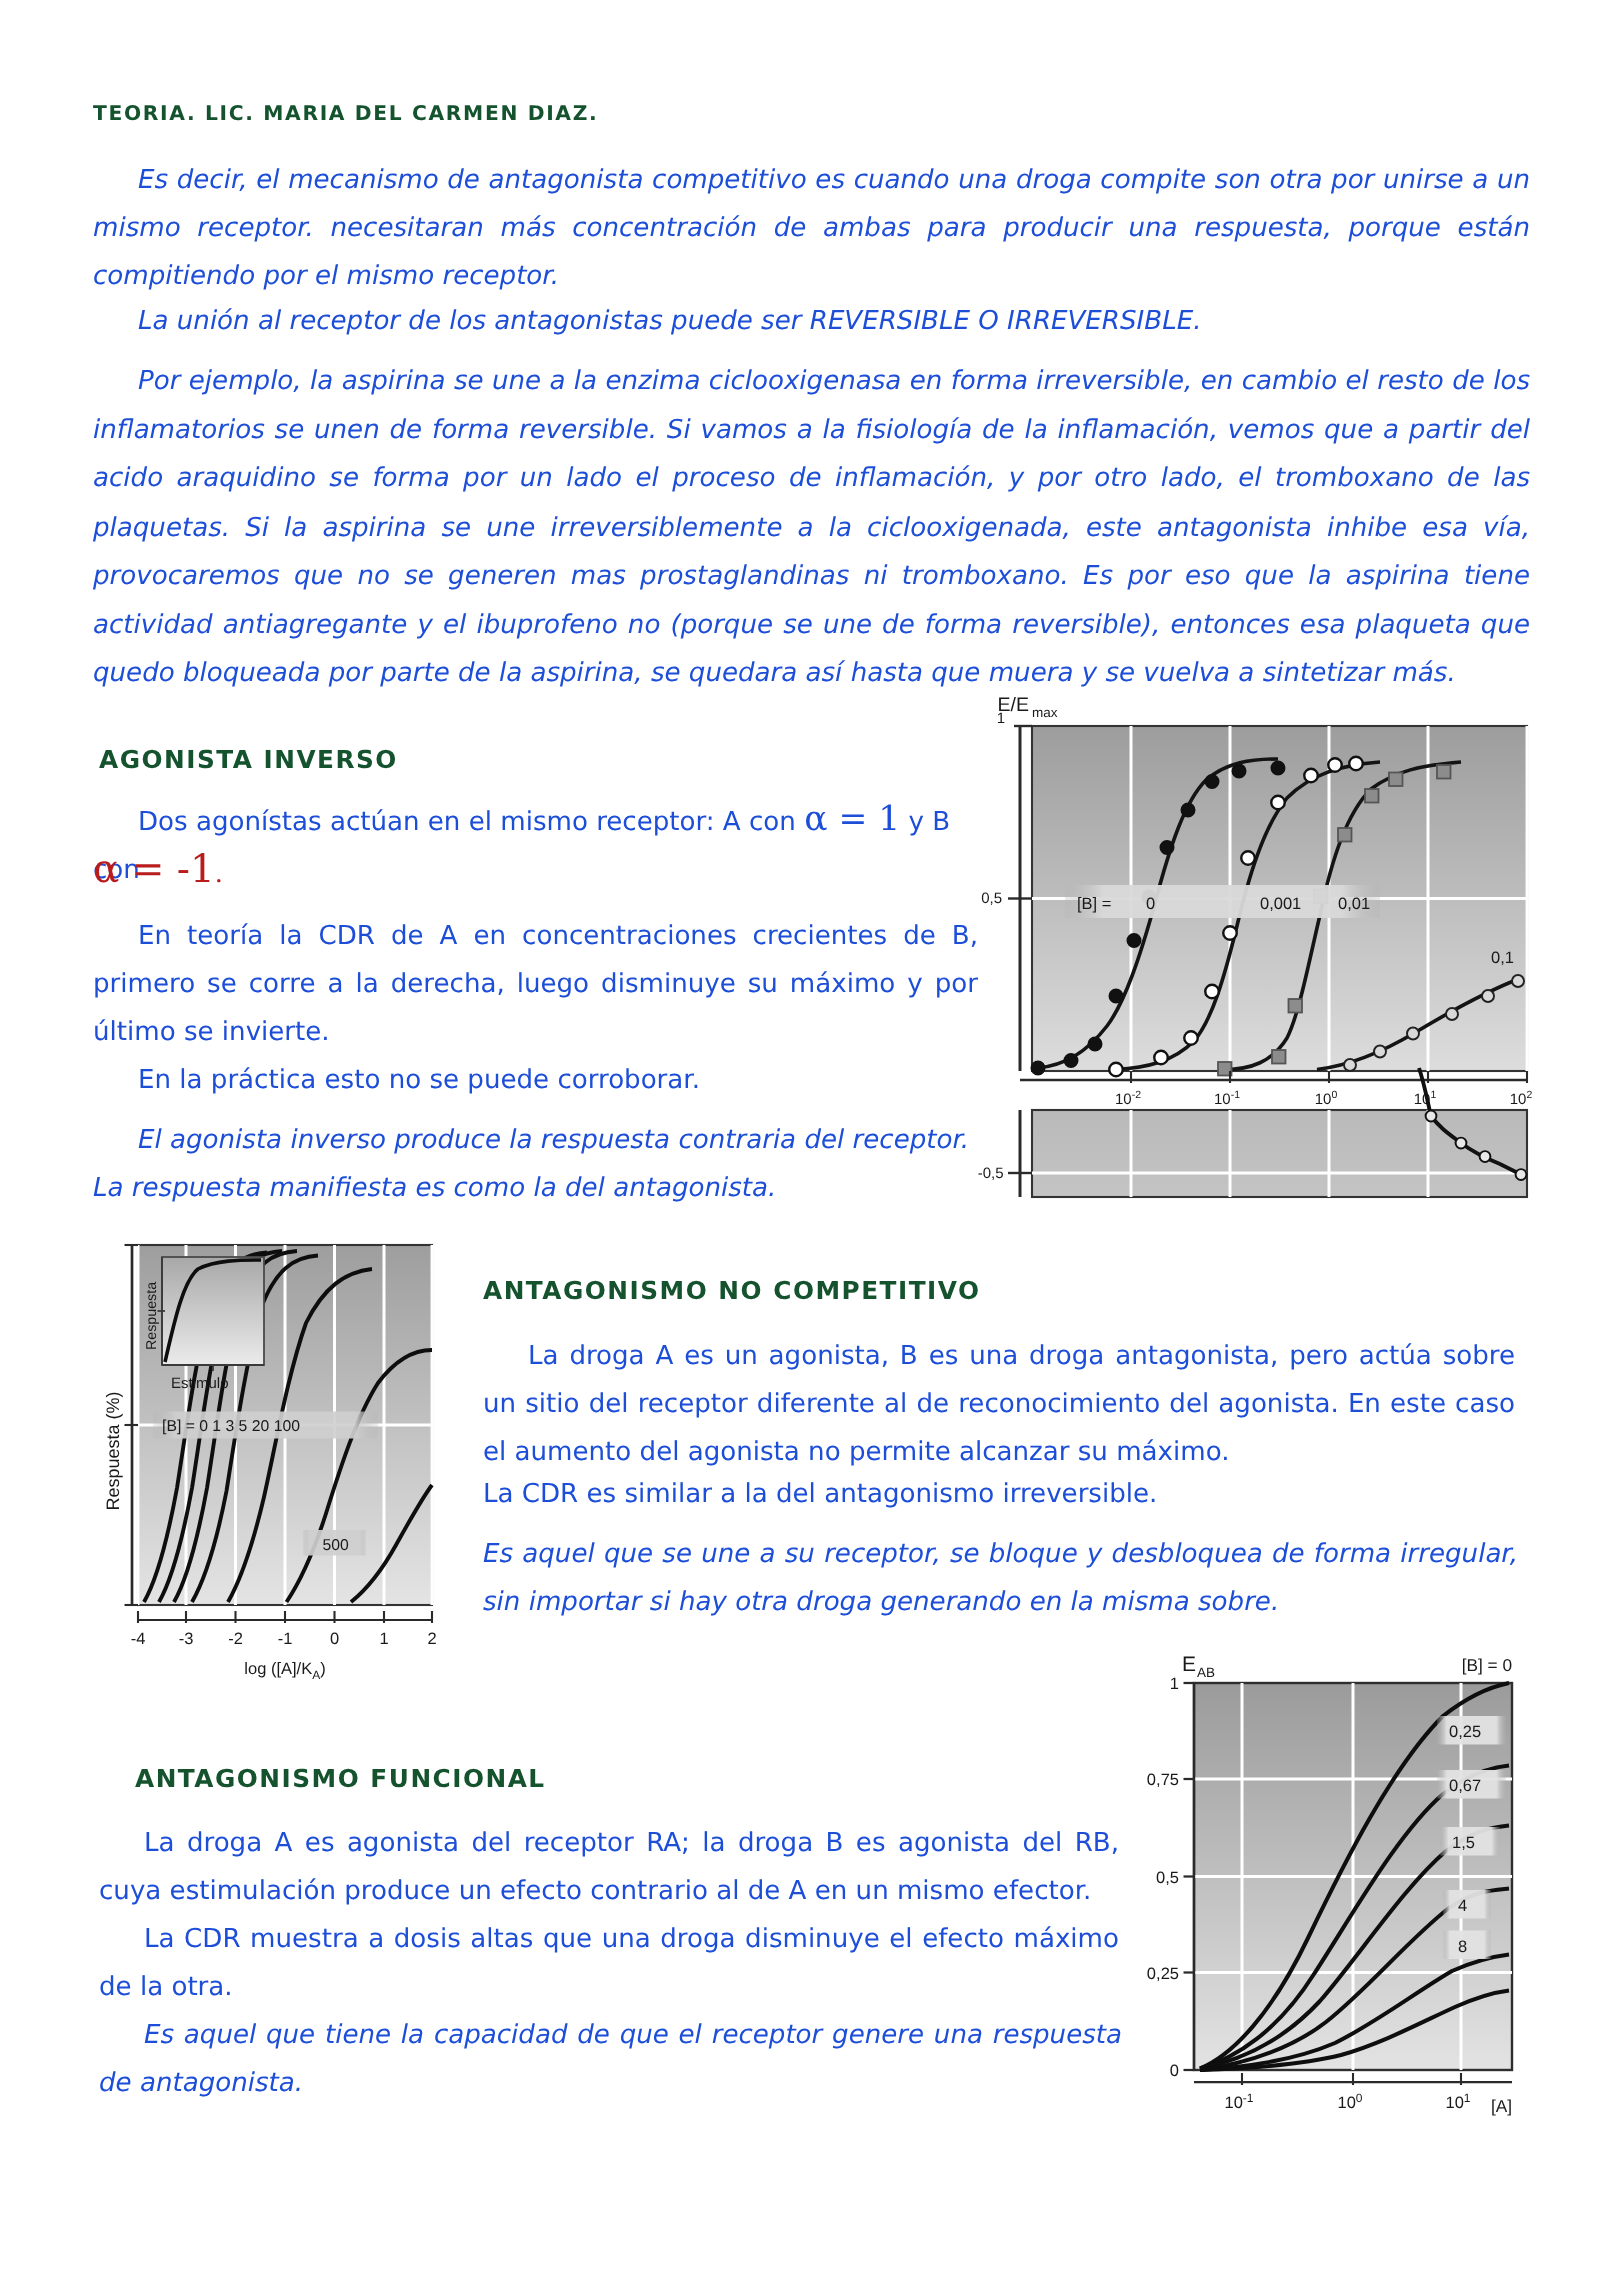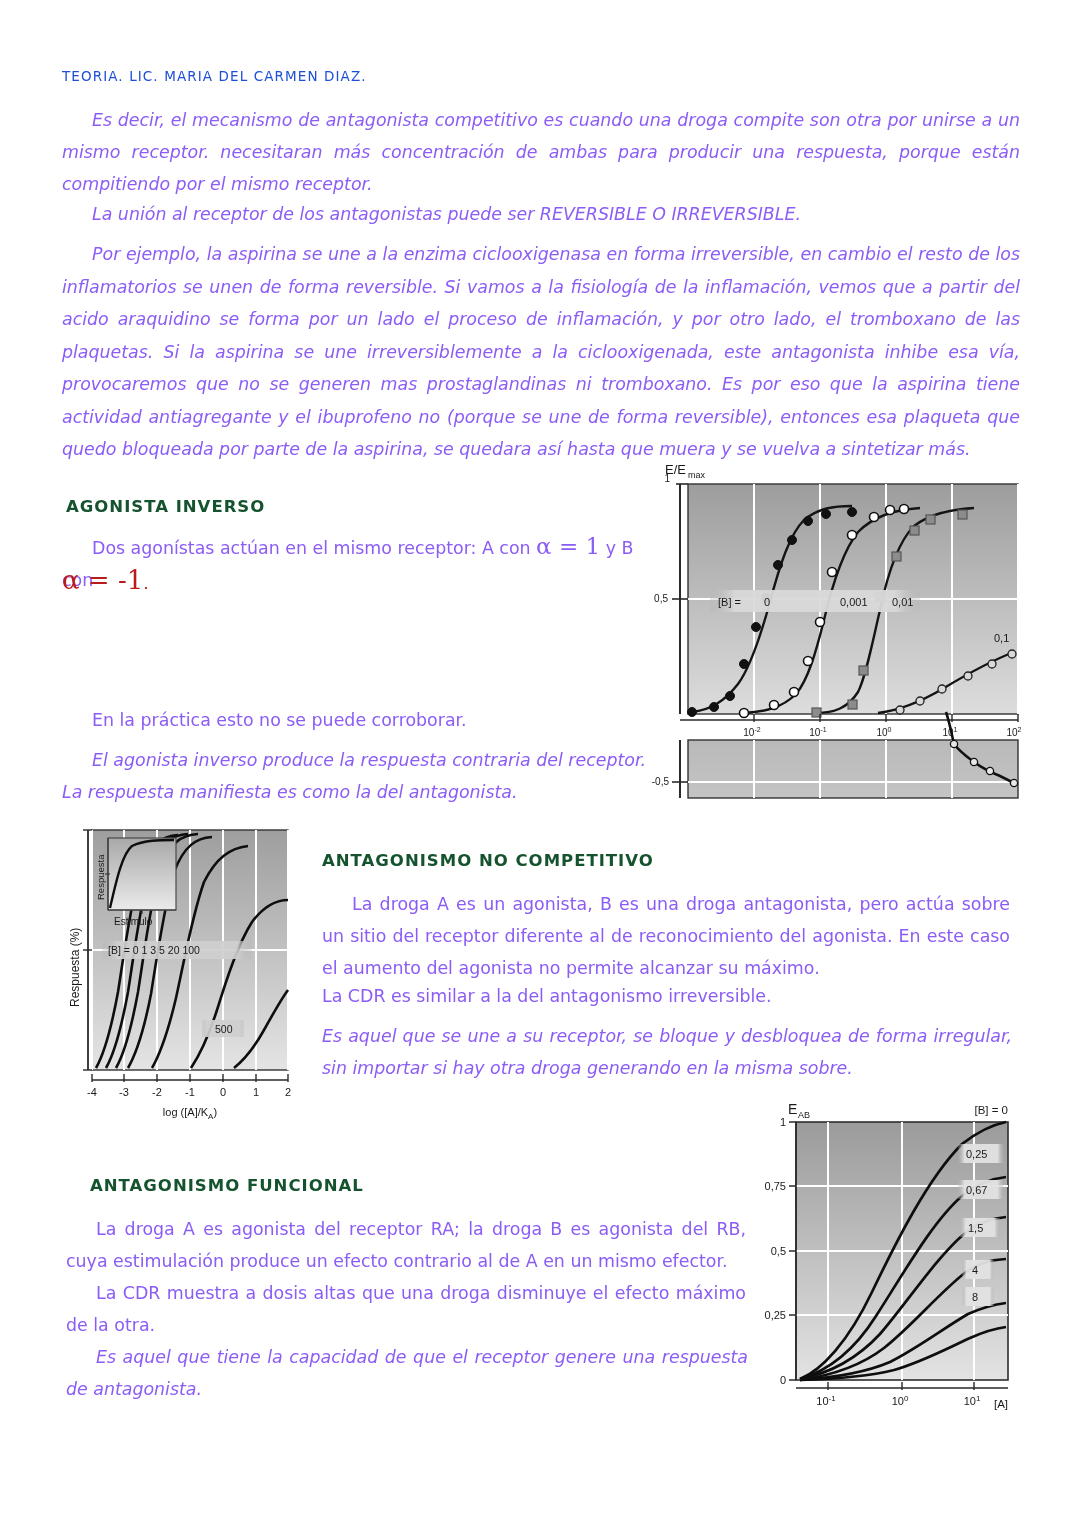--- a/index.html
+++ b/index.html
@@ -23,29 +23,29 @@
     font-family: "DejaVu Sans", sans-serif;
     color: #000;
     letter-spacing: 0.2px;
   }
   .header-line {
     position: absolute;
     left: 62px;
     top: 68px;
     font-size: 13.5px;
     letter-spacing: 1.1px;
-    font-weight: 400;
-    color: #1d4ed8;
+    font-weight: 700;
+    color: #14532d;
   }
 
   .para {
     position: absolute;
     font-size: 17.4px;
     line-height: 32px;
-    color: #8b5cf6;
+    color: #1d4ed8;
     text-align: justify;
     font-style: italic;
   }
   .para.upright { font-style: normal; }
   .para .indent { display: inline-block; width: 30px; }
 
   .sec-title {
     position: absolute;
     font-size: 16.5px;
     font-weight: 700;
@@ -102,20 +102,23 @@
   <div class="sec-title hand" style="left:66px; top:497px;">AGONISTA INVERSO</div>
 
   <div class="para upright" style="left:62px; top:530px; width:590px; text-align:left;">
     <span class="indent"></span><span>Dos agonístas actúan en el mismo receptor: A con </span><span class="alpha">α</span><span class="mathnum"> = </span><span class="mathnum">1</span><span> y B con</span>
   </div>
 
   <div class="alpha-line" style="left:62px; top:565px;">
     <span>α</span><span> = -1</span><span style="font-size:17px;">.</span>
   </div>
 
+  <div class="para upright" style="left:62px; top:608px; width:590px; text-align:justify;">
+    <span class="indent"></span><span>En teoría la CDR de A en concentraciones crecientes de B, primero se corre a la derecha, luego disminuye su máximo y por último se invierte.</span>
+  </div>
 
   <div class="para" style="left:62px; top:744px; width:600px; text-align:left;">
     <span class="indent"></span><span>El agonista inverso produce la respuesta contraria del receptor. La respuesta manifiesta es como la del antagonista.</span>
   </div>
 
   <div class="para upright" style="left:62px; top:704px; width:590px; text-align:left;">
     <span class="indent"></span><span>En la práctica esto no se puede corroborar.</span>
   </div>
 
   <div class="fig" style="left:652px; top:452px;">

